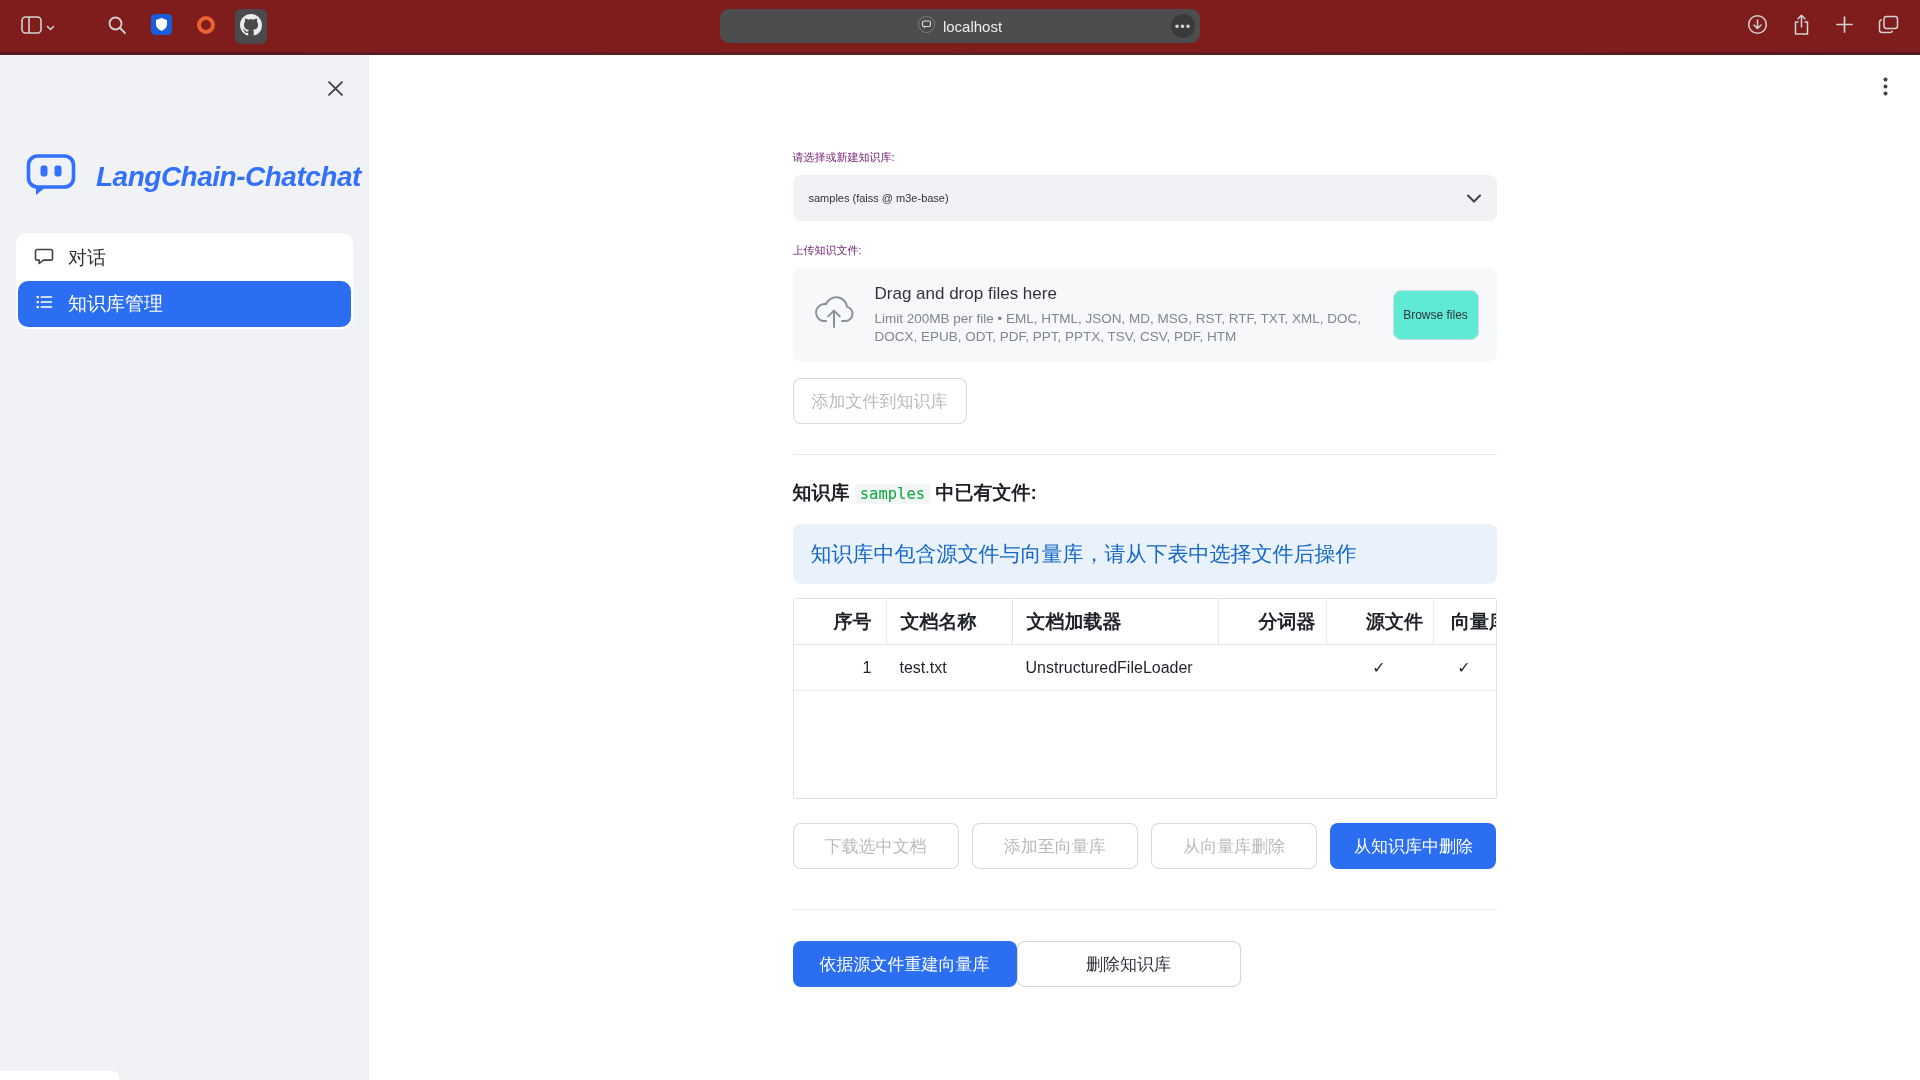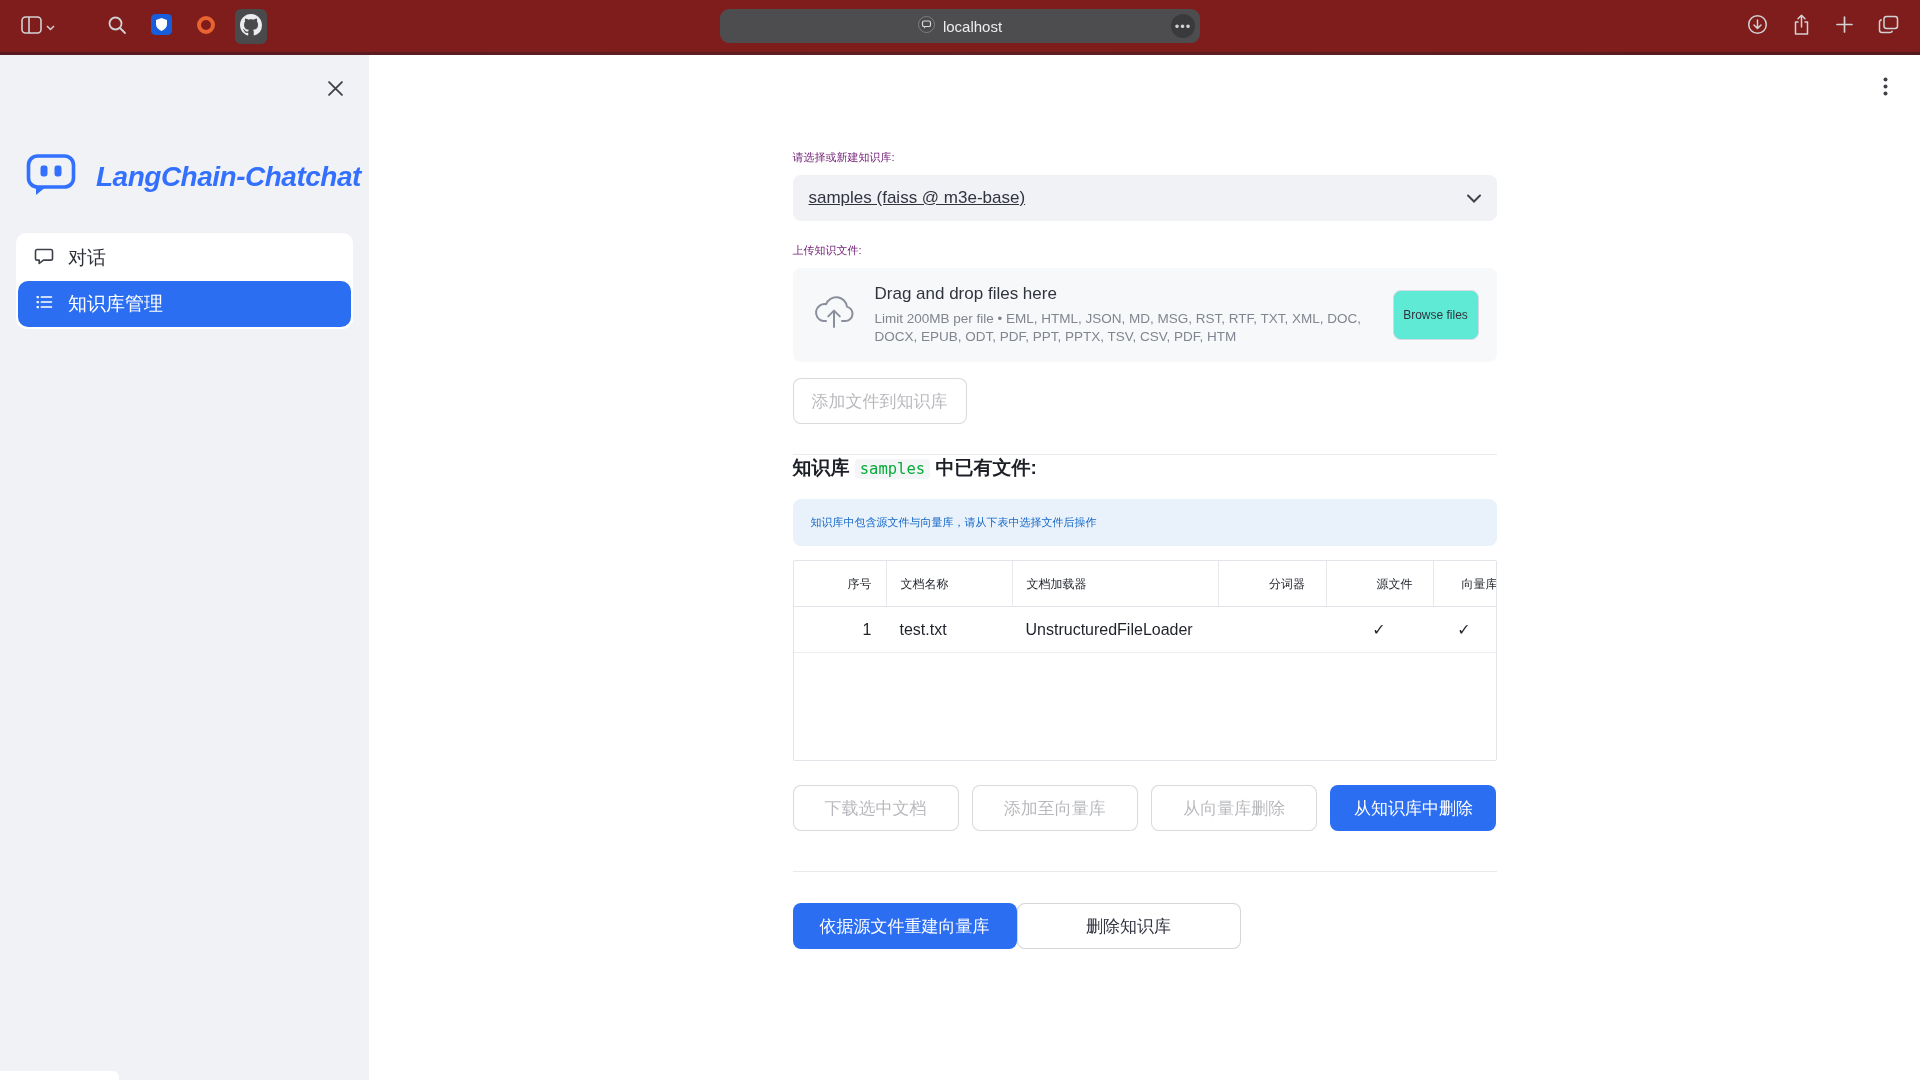--- a/index.html
+++ b/index.html
@@ -42,51 +42,51 @@
   
   .main { flex:1; position:relative; background:#fff; }
   .kebab { position:absolute; top:16px; right:26px; background:none; border:none; cursor:pointer; padding:6px; }
 
   .content { width:704px; margin:0 auto; padding-top:95px; }
   .field-label { font-size:11px; color:#701a75; margin-bottom:10px; }
   .mt { margin-top:22px; }
 
   .selectbox { height:46px; background:#f0f2f6; border-radius:8px; display:flex; align-items:center;
     justify-content:space-between; padding:0 16px; cursor:pointer; }
-  .selectbox .val { font-size:17px; color:#31333f;text-decoration:underline; }
+  .selectbox .val { font-size:11px; color:#31333f; }
 
   .dropzone { margin-top:8px; height:94px; background:#f7f8fa; border-radius:8px; display:flex;
     align-items:center; padding:0 18px; gap:18px; cursor:pointer; }
   .dz-texts { flex:1; }
   .dz-title { font-size:17px; color:#31333f; margin-bottom:6px; }
   .dz-limit { font-size:13.5px; color:#81858f; line-height:1.35; max-width:520px; }
   .browse-btn { width:86px; background:#5eead4; border:1px solid #d4d9e3; border-radius:8px;
     font-size:12px; color:#31333f; padding:16px 6px; line-height:1.35; cursor:pointer;
     font-family:"Liberation Sans", sans-serif; }
 
   .btn { height:46px; border-radius:8px; font-size:17px; cursor:pointer; background:#fff;
     border:1px solid rgba(49,51,63,0.2); color:#31333f; font-family:"Liberation Sans", sans-serif; }
   .btn.disabled { color:rgba(49,51,63,0.35); border-color:rgba(49,51,63,0.18); cursor:default; }
   .btn.primary { background:#2b6ef2; border:none; color:#fff; }
   .add-btn { margin-top:16px; padding:8px 18px; }
 
   .divider { border:none; border-top:1px solid #e8eaee; margin-top:30px; }
   .divider2 { border:none; border-top:1px solid #e8eaee; margin-top:40px; }
 
-  .files-heading { font-size:19px; font-weight:600; color:#1d1f27; }
+  .files-heading { margin-top:25px; font-size:19px; font-weight:600; color:#1d1f27; }
   .code-inline { font-family:"DejaVu Sans Mono", monospace; font-size:15.5px; color:#09ab3b;
     background:#f3f5f7; border-radius:4px; padding:1px 5px; font-weight:400; }
 
   .info-banner { margin-top:18px; background:#e9f2fb; border-radius:8px; padding:16px 18px;
-    font-size:11px; color:#1467c8; }
+    font-size:21px; color:#1467c8; }
 
   .data-table { margin-top:14px; border:1px solid #e3e4e9; border-radius:2px; }
   .t-row { display:grid; grid-template-columns:92px 126px 206px 108px 107px 63px; align-items:center; }
   .t-head { height:46px; border-bottom:1px solid #e3e4e9; }
-  .t-head .t-cell { font-size:12px; font-weight:400; color:#1f2329; }
+  .t-head .t-cell { font-size:19px; font-weight:700; color:#1f2329; }
   .t-cell { padding:0 14px; overflow:hidden; white-space:nowrap; }
   .t-head .t-cell + .t-cell { border-left:1px solid #e6e8ec; height:46px; display:flex; align-items:center; }
   .t-head .t-cell:first-child { text-align:right; }
   .t-body-row { height:46px; border-bottom:1px solid #eceef1; font-size:16px; color:#1f2329; cursor:pointer; }
   .t-body-row .t-cell:first-child { text-align:right; }
   .cell-c { justify-content:center; display:flex; }
   .t-head .t-cell.cell-c { justify-content:center;padding-left:44px; }
   .t-empty { height:107px; }
 
   .action-row { margin-top:24px; display:flex; justify-content:space-between; }

